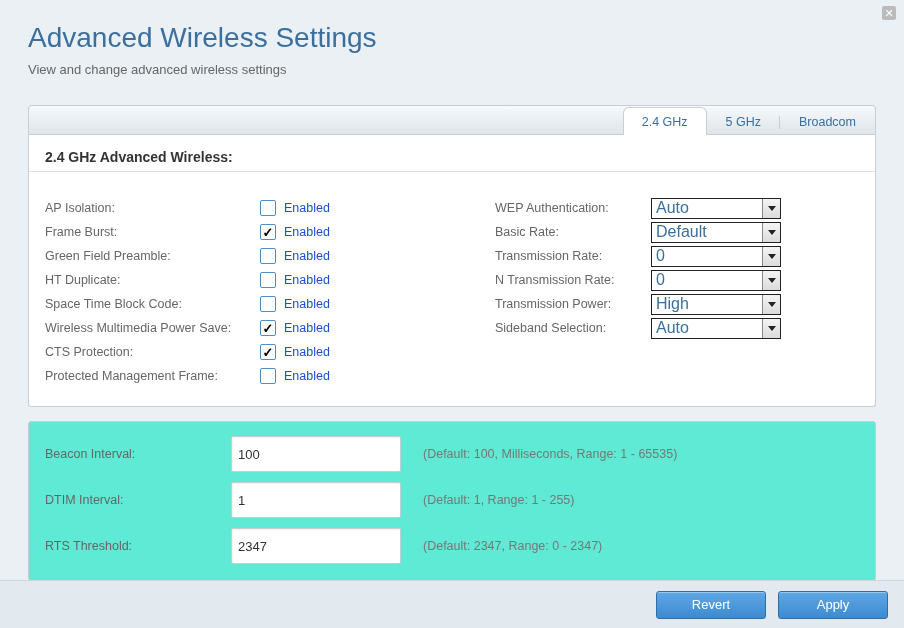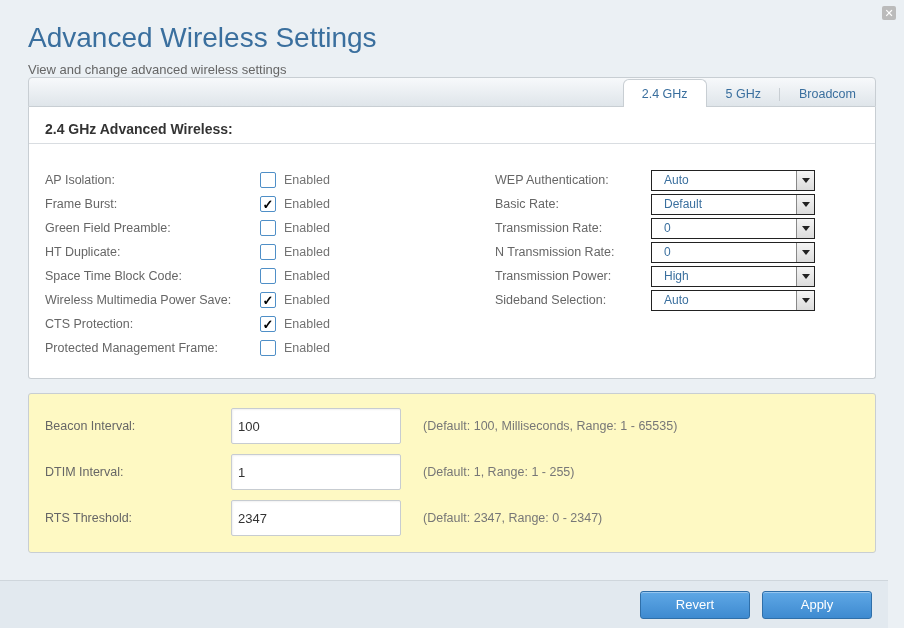--- a/index.html
+++ b/index.html
@@ -31,20 +31,21 @@
   }
   h1.title {
     font-size: 28px;
     font-weight: normal;
     color: #3a6f9e;
     margin-bottom: 8px;
   }
   .subtitle {
     font-size: 13px;
     color: #666;
+    margin-bottom: 28px;
   }
   .tabs {
     display: flex;
     align-items: flex-end;
     height: 30px;
     background: linear-gradient(#f7f9fb, #dfe5ea);
     border: 1px solid #c8ced3;
     border-radius: 4px 4px 0 0;
     padding-left: 6px;
     justify-content: flex-end;
@@ -115,59 +116,59 @@
     background: #fff;
     cursor: pointer;
   }
   .row .chk.checked::after {
     content: "✓";
     color: #000;
     font-size: 13px;
     font-weight: bold;
     line-height: 1;
   }
-  .row .chk-label { color: #737373; }
+  .row .chk-label { color: #1d4ed8; }
   .rrow {
     display: flex;
     align-items: center;
     height: 24px;
     font-size: 12.5px;
     color: #666;
   }
   .rrow .lbl { width: 156px; }
   .select {
-    width: 164px;
+    width: 130px;
     height: 21px;
     border: 1px solid #222;
     background: #fff;
     display: flex;
     align-items: center;
-    padding: 0 12px;
-    font-size: 12px;
+    padding: 0 4px;
+    font-size: 16px;
     color: #3a6f9e;
     position: relative;
     cursor: pointer;
   }
   .select .arrow {
     position: absolute;
     right: 0; top: 0; bottom: 0;
     width: 18px;
     border-left: 1px solid #888;
     background: linear-gradient(#f4f4f4,#dcdcdc);
     display:flex;align-items:center;justify-content:center;
   }
   .select .arrow::after{
     content:"";
     border-left:4px solid transparent;
     border-right:4px solid transparent;
     border-top:5px solid #222;
   }
 
   .panel2 {
-    background: #fef9c3;
+    background: #5eead4;
     border: 1px solid #c8ced3;
     border-radius: 3px;
     padding: 14px 16px 16px 16px;
   }
   .irow {
     display: flex;
     align-items: center;
     font-size: 12.5px;
     color: #666;
     margin-bottom: 10px;
@@ -181,21 +182,21 @@
     border-radius: 2px;
     padding: 0 6px;
     font-size: 13px;
     color: #333;
     box-shadow: inset 1px 1px 2px rgba(0,0,0,.06);
   }
   .irow .hint { margin-left: 22px; color: #777; }
 
   .footer {
     position: absolute;
-    right: 16px; bottom: 0; left: 0;
+    right: 0; bottom: 0; left: 0;
     background: #e2e9ef;
     border-top: 1px solid #cfd6dc;
     height: 48px;
     display: flex;
     justify-content: flex-end;
     align-items: center;
     padding-right: 16px;
     gap: 12px;
   }
   .btn {

